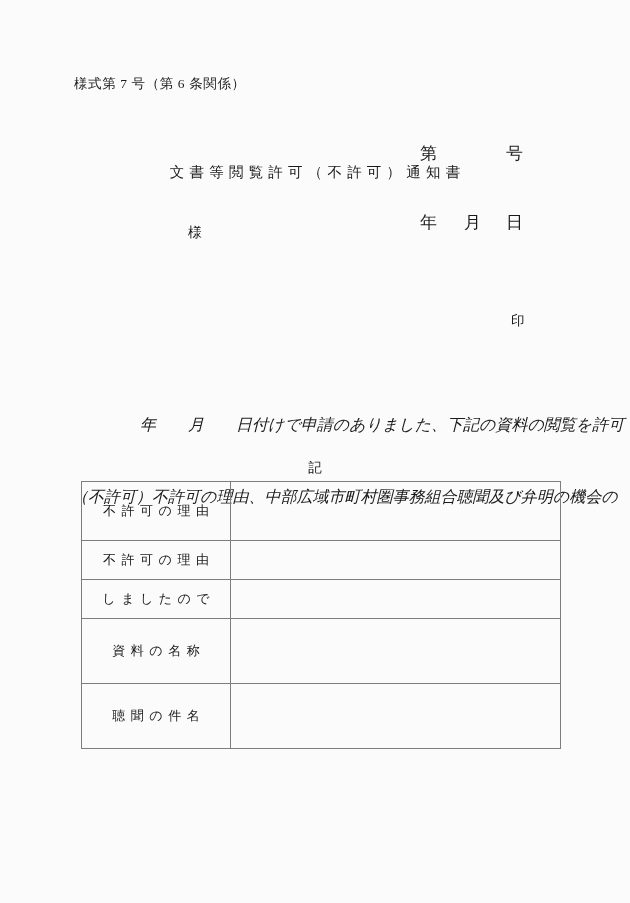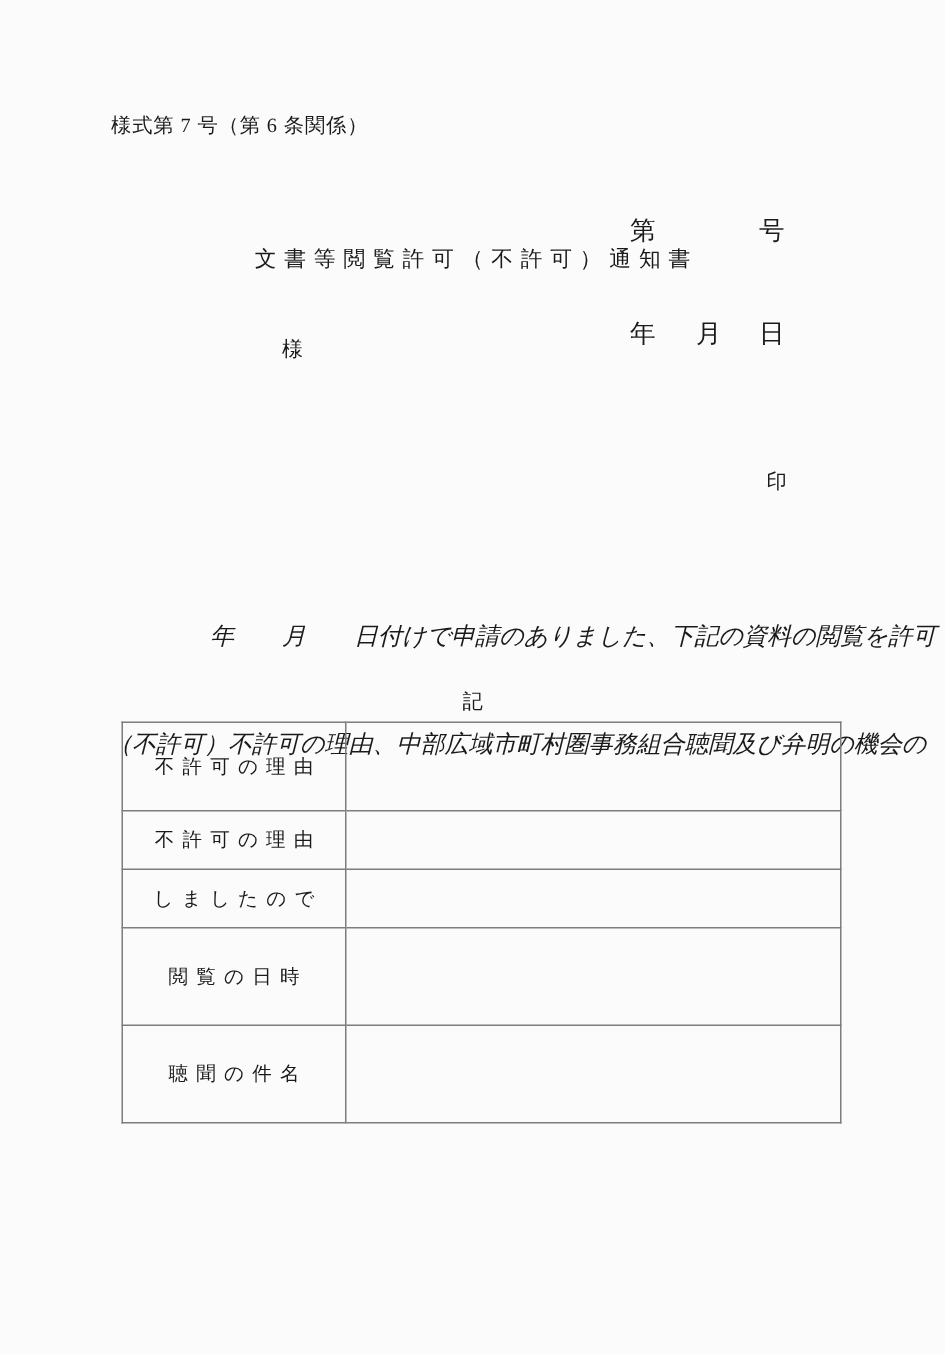--- a/index.html
+++ b/index.html
@@ -150,21 +150,21 @@
       </tr>
       <tr class="r-short">
         <td class="label">不許可の理由</td>
         <td class="value"></td>
       </tr>
       <tr class="r-short">
         <td class="label">しましたので</td>
         <td class="value"></td>
       </tr>
       <tr class="r-mid">
-        <td class="label">閲覧の日時</td>
+        <td class="label">資料の名称</td>
         <td class="value"></td>
       </tr>
       <tr class="r-mid">
         <td class="label">聴聞の件名</td>
         <td class="value"></td>
       </tr>
     </tbody>
   </table>
 
 </div>

